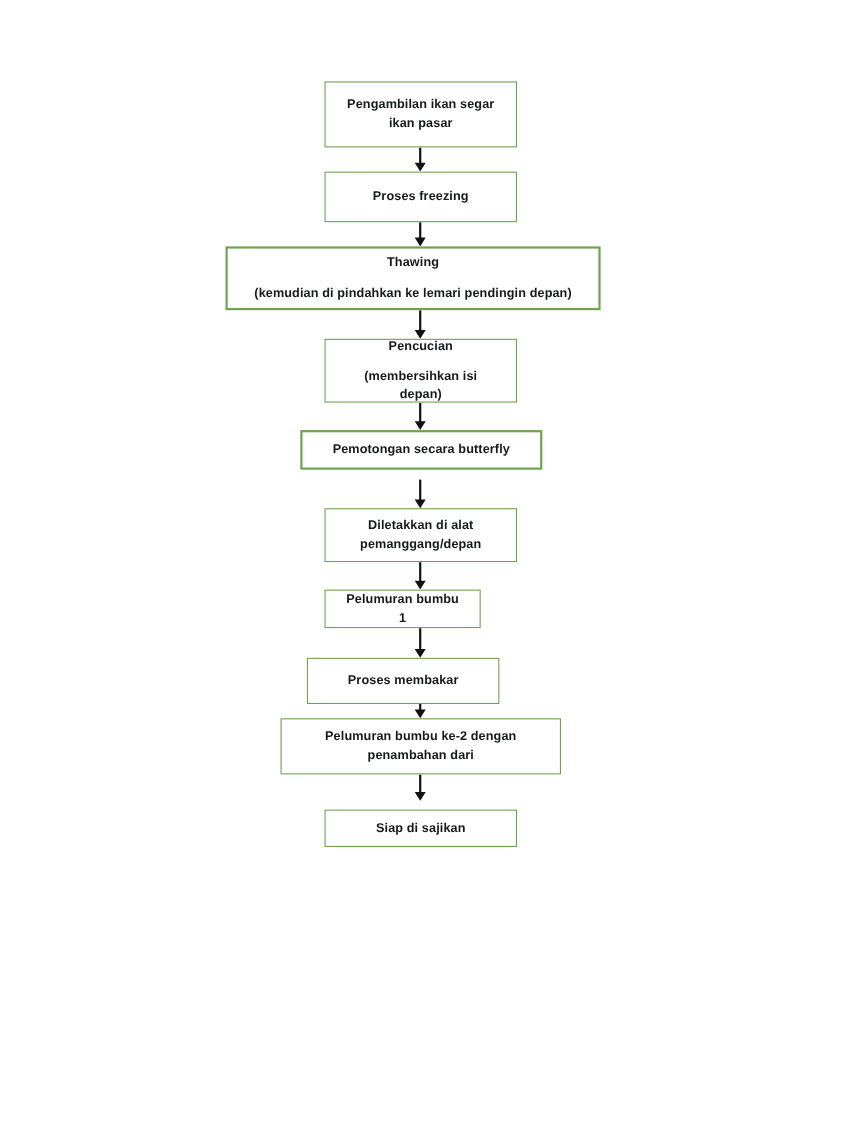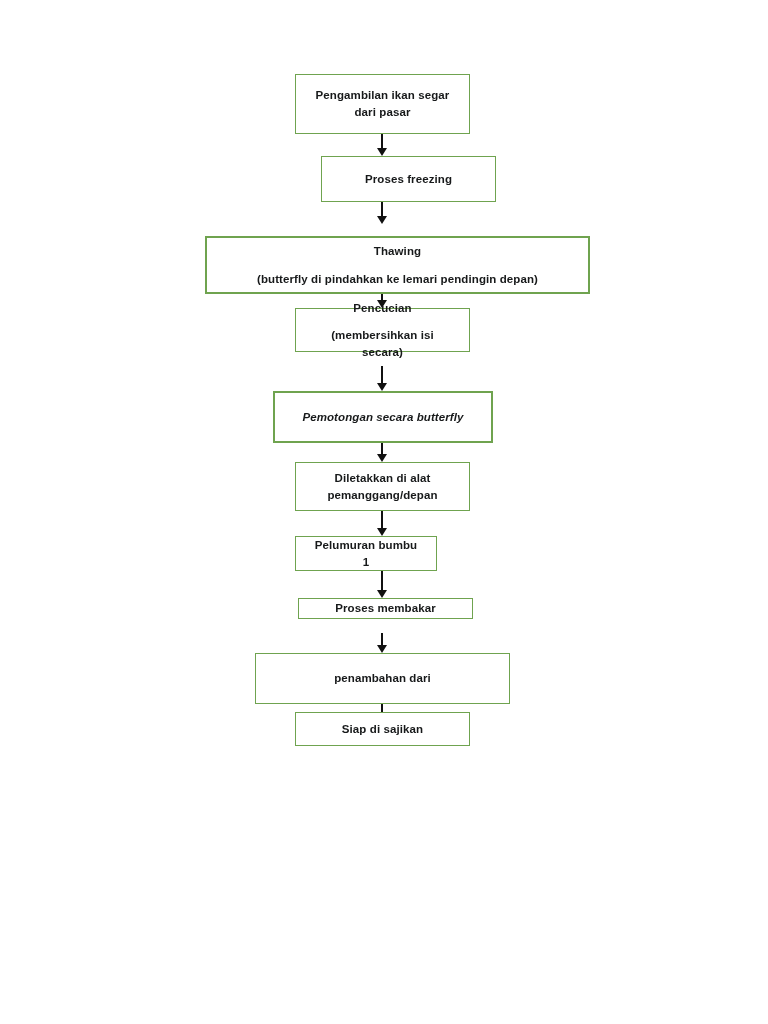--- a/index.html
+++ b/index.html
@@ -110,45 +110,46 @@
     <div class="arrow" style="left: 375px; top: 633px; height: 20px;">
       <div class="stem"></div>
       <div class="head"></div>
     </div>
     <div class="arrow" style="left: 375px; top: 704px; height: 24px;">
       <div class="stem"></div>
       <div class="head"></div>
     </div>
     <div class="node" style="left: 295px; top: 74px; width: 175px; height: 60px; border-color: rgb(111, 163, 79); color: rgb(23, 25, 26);">
       <span class="line">Pengambilan ikan segar</span>
-      <span class="line">dari pasar</span>
+      <span class="line">ikan pasar</span>
     </div>
-    <div class="node" style="left: 295px; top: 156px; width: 175px; height: 46px; border-color: rgb(111, 163, 79); color: rgb(23, 25, 26); margin-left: 26px;">
+    <div class="node" style="left: 295px; top: 156px; width: 175px; height: 46px; border-color: rgb(111, 163, 79); color: rgb(23, 25, 26);">
       <span class="line">Proses freezing</span>
     </div>
-    <div class="node thick spaced" style="left: 205px; top: 236px; width: 385px; height: 58px; border-color: rgb(111, 163, 79); color: rgb(23, 25, 26);">
+    <div class="node thick spaced" style="left: 205px; top: 224px; width: 341px; height: 58px; border-color: rgb(111, 163, 79); color: rgb(23, 25, 26);">
       <span class="line">Thawing</span>
-      <span class="line">(butterfly di pindahkan ke lemari pendingin depan)</span>
+      <span class="line">(kemudian di pindahkan ke lemari pendingin depan)</span>
     </div>
-    <div class="node spaced" style="left: 295px; top: 308px; width: 175px; height: 44px; border-color: rgb(111, 163, 79); color: rgb(23, 25, 26);">
+    <div class="node spaced" style="left: 295px; top: 308px; width: 175px; height: 58px; border-color: rgb(111, 163, 79); color: rgb(23, 25, 26);">
       <span class="line">Pencucian</span>
-      <span class="line">(membersihkan isi secara)</span>
+      <span class="line">(membersihkan isi depan)</span>
     </div>
-    <div class="node thick" style="left: 273px; top: 391px; width: 220px; height: 52px; border-color: rgb(111, 163, 79); color: rgb(23, 25, 26); font-style: italic;">
+    <div class="node thick" style="left: 273px; top: 391px; width: 220px; height: 36px; border-color: rgb(111, 163, 79); color: rgb(23, 25, 26);">
       <span class="line">Pemotongan secara butterfly</span>
     </div>
     <div class="node" style="left: 295px; top: 462px; width: 175px; height: 49px; border-color: rgb(111, 163, 79); color: rgb(23, 25, 26);">
       <span class="line">Diletakkan di alat</span>
       <span class="line">pemanggang/depan</span>
     </div>
     <div class="node" style="left: 295px; top: 536px; width: 142px; height: 35px; border-color: rgb(111, 163, 79); color: rgb(23, 25, 26);">
       <span class="line">Pelumuran bumbu 1</span>
     </div>
-    <div class="node" style="left: 298px; top: 598px; width: 175px; height: 21px; border-color: rgb(111, 163, 79); color: rgb(23, 25, 26);">
+    <div class="node" style="left: 279px; top: 598px; width: 175px; height: 42px; border-color: rgb(111, 163, 79); color: rgb(23, 25, 26);">
       <span class="line">Proses membakar</span>
     </div>
     <div class="node" style="left: 255px; top: 653px; width: 255px; height: 51px; border-color: rgb(111, 163, 79); color: rgb(23, 25, 26);">
+      <span class="line">Pelumuran bumbu ke-2 dengan</span>
       <span class="line">penambahan dari</span>
     </div>
-    <div class="node" style="left: 295px; top: 712px; width: 175px; height: 34px; border-color: rgb(111, 163, 79); color: rgb(23, 25, 26);">
+    <div class="node" style="left: 295px; top: 736px; width: 175px; height: 34px; border-color: rgb(111, 163, 79); color: rgb(23, 25, 26);">
       <span class="line">Siap di sajikan</span>
     </div>
   </div>
 
 </body></html>

